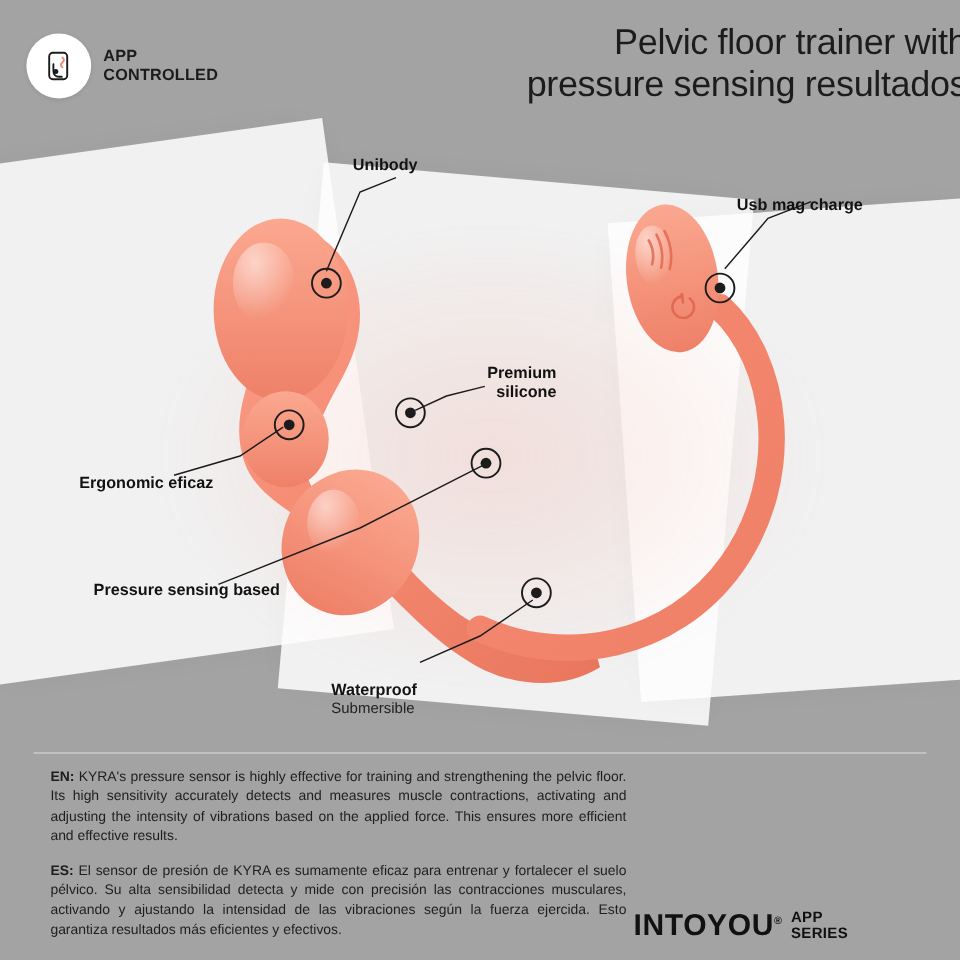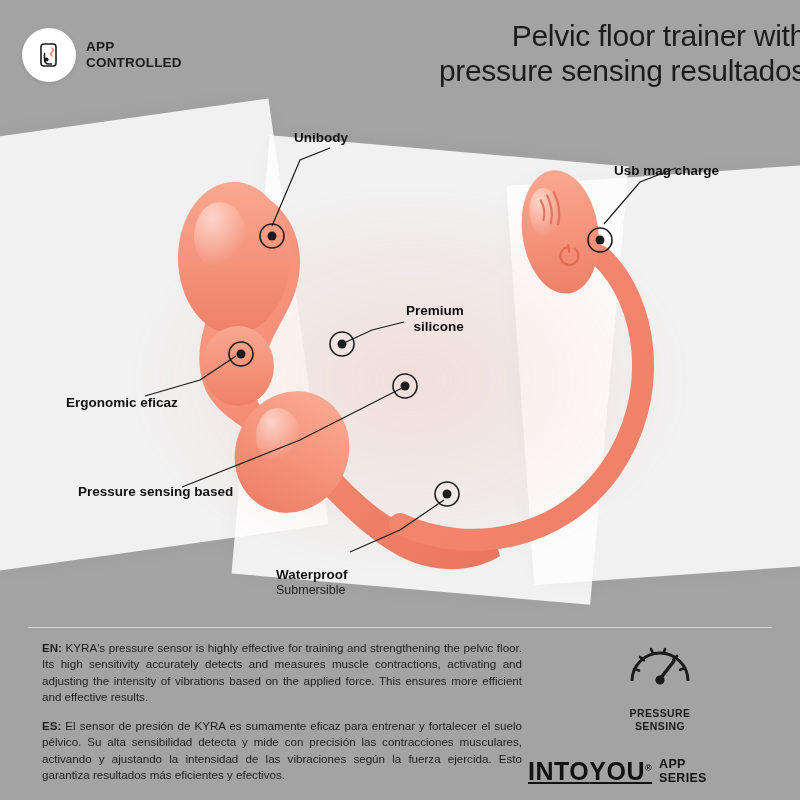--- a/index.html
+++ b/index.html
@@ -170,21 +170,20 @@
     top: 130px;
     display: flex;
     align-items: center;
     gap: 7px;
   }
   .brand .word {
     font-size: 25px;
     font-weight: bold;
     letter-spacing: 0.5px;
     color: #111;
-    text-decoration: underline;
   }
   .brand .reg {
     font-size: 9px;
     vertical-align: super;
     font-weight: bold;
   }
   .brand .app-series {
     font-size: 12.5px;
     font-weight: bold;
     line-height: 1.06;
@@ -330,39 +329,20 @@
   </div>
 
   <div class="bottom">
     <div class="divider"></div>
 
     <div class="desc">
       <p><b>EN:</b><span> KYRA's pressure sensor is highly effective for training and strengthening the pelvic floor. Its high sensitivity accurately detects and measures muscle contractions, activating and adjusting the intensity of vibrations based on the applied force. This ensures more efficient and effective results.</span></p>
       <p><b>ES:</b><span> El sensor de presión de KYRA es sumamente eficaz para entrenar y fortalecer el suelo pélvico. Su alta sensibilidad detecta y mide con precisión las contracciones musculares, activando y ajustando la intensidad de las vibraciones según la fuerza ejercida. Esto garantiza resultados más eficientes y efectivos.</span></p>
     </div>
 
-    <div class="gauge-block">
-      <svg width="72" height="62" viewBox="0 0 72 62">
-        <path d="M8,46 A28,28 0 1 1 64,46" fill="none" stroke="#1a1a1a" stroke-width="3"></path>
-        <g stroke="#1a1a1a" stroke-width="2.6" stroke-linecap="round">
-          <path d="M10,34 l5,1.6"></path>
-          <path d="M16,22 l4,3.2"></path>
-          <path d="M27,14 l2,4.6"></path>
-          <path d="M41,14 l-1.6,4.6"></path>
-          <path d="M53,21 l-3.6,3.4"></path>
-          <path d="M61,33 l-4.8,1.8"></path>
-        </g>
-        <path d="M36,44 L50,26" stroke="#1a1a1a" stroke-width="3.4" stroke-linecap="round"></path>
-        <circle cx="36" cy="45" r="4.6" fill="#1a1a1a"></circle>
-      </svg>
-      <div class="gauge-caption">
-        <span>PRESSURE</span><br>
-        <span>SENSING</span>
-      </div>
-    </div>
 
     <div class="brand">
       <div class="word"><span>INTO</span><span>YOU</span><span class="reg">®</span></div>
       <div class="app-series">
         <span>APP</span><br>
         <span>SERIES</span>
       </div>
     </div>
   </div>
 

